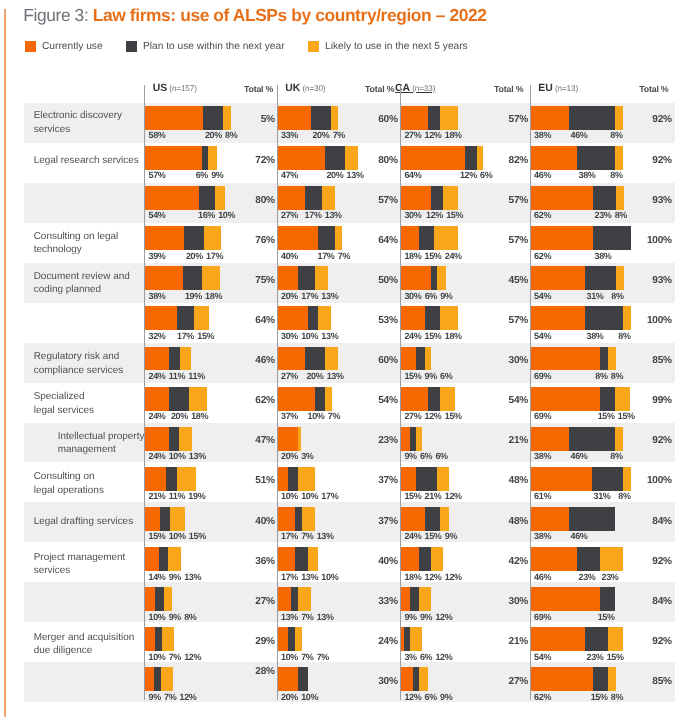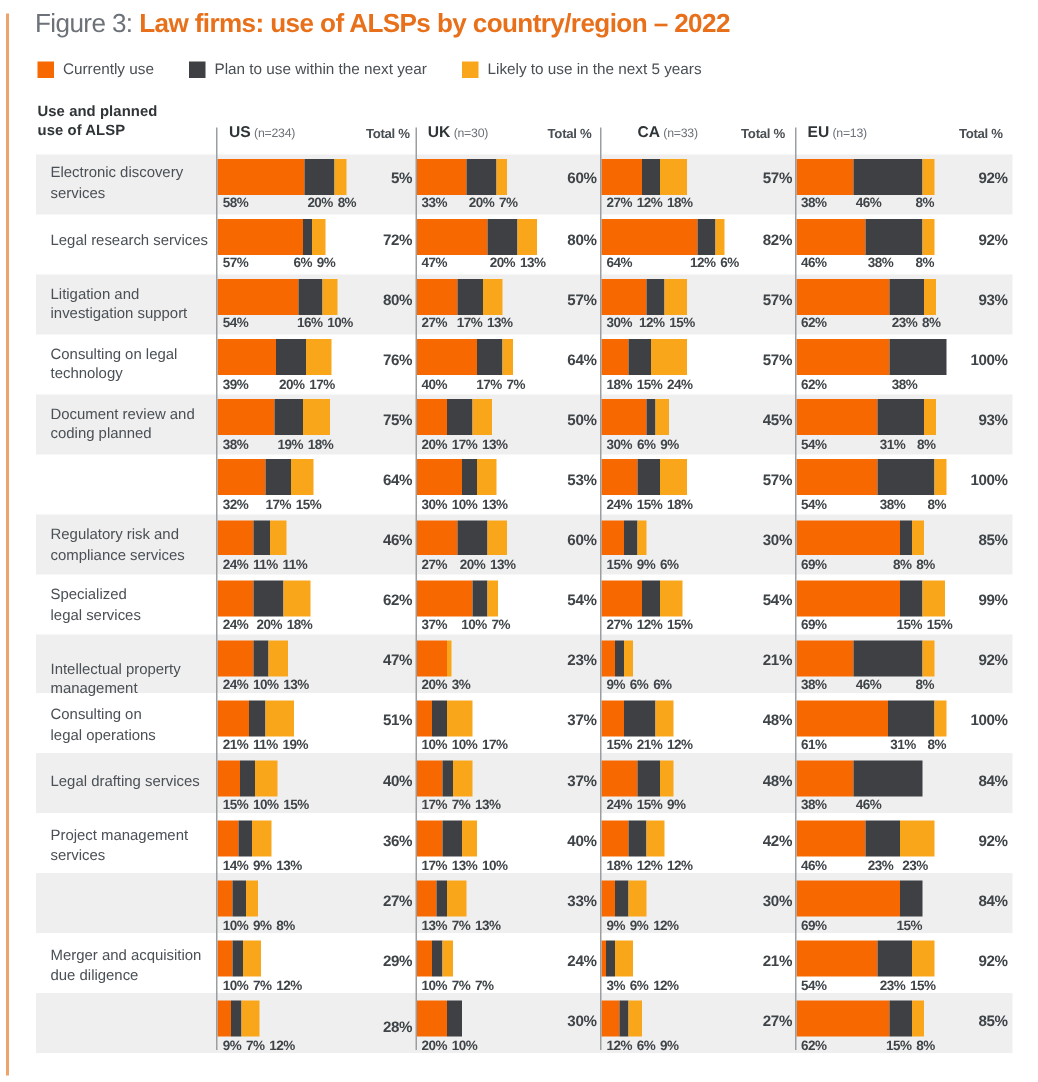--- a/index.html
+++ b/index.html
@@ -56,34 +56,30 @@
       <div class="lg" style="left: 101px;">
         <span class="sw" style="background: rgb(62, 64, 67);"></span>
         <span class="lb">Plan to use within the next year</span>
       </div>
       <div class="lg" style="left: 283px;">
         <span class="sw" style="background: rgb(250, 166, 26);"></span>
         <span class="lb">Likely to use in the next 5 years</span>
       </div>
     </div>
 
-  <div class="rowhdr">
-    <div>Use and planned</div>
-    <div>use of ALSP</div>
-  </div>
 
   <div id="colheads" style="position:absolute;left:0;top:0;width:692px;height:721px;z-index:5;">
       <div class="vdiv" style="left: 144.2px; height: 615.6px;"></div>
-      <div class="colhead" style="left: 152.7px;"><span>US</span><span class="n"> (n=234)</span></div>
+      <div class="colhead" style="left: 152.7px;"><span>US</span><span class="n"> (n=157)</span></div>
       <div class="tothead" style="left: 213.2px; width: 60px;">Total %</div>
       <div class="vdiv" style="left: 276.7px; height: 615.6px;"></div>
       <div class="colhead" style="left: 285.2px;"><span>UK</span><span class="n"> (n=30)</span></div>
       <div class="tothead" style="left: 334.3px; width: 60px;">Total %</div>
       <div class="vdiv" style="left: 400.1px; height: 615.6px;"></div>
-      <div class="colhead" style="left: 425px;"><span>CA</span><span class="n"> (n=33)</span></div>
+      <div class="colhead" style="left: 395px; text-decoration: underline;"><span>CA</span><span class="n"> (n=33)</span></div>
       <div class="tothead" style="left: 463.3px; width: 60px;">Total %</div>
       <div class="vdiv" style="left: 529.8px; height: 615.6px;"></div>
       <div class="colhead" style="left: 538.3px;"><span>EU</span><span class="n"> (n=13)</span></div>
       <div class="tothead" style="left: 608.5px; width: 60px;">Total %</div>
     </div>
   <div id="table" class="table">
       <div class="r g" style="top: 103.1px; height: 39.93px;">
         <div class="lab" style="top: 6.3px;">
           <div>Electronic discovery</div>
           <div>services</div>
@@ -176,24 +172,20 @@
           <div class="sg" style="left: 83.916px; width: 7.992px; background: rgb(250, 166, 26);"></div>
         </div>
         <div class="vals" style="left: 506.7px; top: 27.29px; width: 121.908px;">
           <div class="vl" style="left: 3.4px;">46%</div>
           <div class="vl" style="left: 47.854px;">38%</div>
           <div class="vl" style="left: 79.5955px;">8%</div>
         </div>
         <div class="tot" style="left: 587.8px; width: 60px; top: 11.49px;">92%</div>
       </div>
       <div class="r g" style="top: 182.96px; height: 39.93px;">
-        <div class="lab" style="top: 6.68px;">
-          <div>Litigation and</div>
-          <div>investigation support</div>
-        </div>
         <div class="bars" style="top: 3.08px; left: 121.1px; width: 79.92px;">
           <div class="sg" style="left: 0px; width: 53.946px; background: rgb(247, 104, 0);"></div>
           <div class="sg" style="left: 53.946px; width: 15.984px; background: rgb(62, 64, 67);"></div>
           <div class="sg" style="left: 69.93px; width: 9.99px; background: rgb(250, 166, 26);"></div>
         </div>
         <div class="vals" style="left: 121.1px; top: 27.48px; width: 109.92px;">
           <div class="vl" style="left: 3.4px;">54%</div>
           <div class="vl" style="left: 52.9612px;">16%</div>
           <div class="vl" style="left: 73.13px;">10%</div>
         </div>
@@ -470,21 +462,21 @@
           <div class="sg" style="left: 83.916px; width: 14.985px; background: rgb(250, 166, 26);"></div>
         </div>
         <div class="vals" style="left: 506.7px; top: 28.43px; width: 128.901px;">
           <div class="vl" style="left: 3.4px;">69%</div>
           <div class="vl" style="left: 66.9472px;">15%</div>
           <div class="vl" style="left: 87.116px;">15%</div>
         </div>
         <div class="tot" style="left: 587.8px; width: 60px; top: 12.63px;">99%</div>
       </div>
       <div class="r g" style="top: 422.54px; height: 39.93px;">
-        <div class="lab" style="top: 17px;">
+        <div class="lab" style="top: 7px; margin-left: 24px;">
           <div>Intellectual property</div>
           <div>management</div>
         </div>
         <div class="bars" style="top: 4.22px; left: 121.1px; width: 46.953px;">
           <div class="sg" style="left: 0px; width: 23.976px; background: rgb(247, 104, 0);"></div>
           <div class="sg" style="left: 23.976px; width: 9.99px; background: rgb(62, 64, 67);"></div>
           <div class="sg" style="left: 33.966px; width: 12.987px; background: rgb(250, 166, 26);"></div>
         </div>
         <div class="vals" style="left: 121.1px; top: 28.62px; width: 76.953px;">
           <div class="vl" style="left: 3.4px;">24%</div>
@@ -769,21 +761,21 @@
         <div class="bars" style="top: 5.36px; left: 121.1px; width: 27.972px;">
           <div class="sg" style="left: 0px; width: 8.991px; background: rgb(247, 104, 0);"></div>
           <div class="sg" style="left: 8.991px; width: 6.993px; background: rgb(62, 64, 67);"></div>
           <div class="sg" style="left: 15.984px; width: 11.988px; background: rgb(250, 166, 26);"></div>
         </div>
         <div class="vals" style="left: 121.1px; top: 29.76px; width: 57.972px;">
           <div class="vl" style="left: 3.4px;">9%</div>
           <div class="vl" style="left: 18.9125px;">7%</div>
           <div class="vl" style="left: 34.425px;">12%</div>
         </div>
-        <div class="tot" style="left: 190.8px; width: 60px; top: 18px;">28%</div>
+        <div class="tot" style="left: 190.8px; width: 60px; top: 4px;">28%</div>
         <div class="bars" style="top: 5.36px; left: 253.6px; width: 29.97px;">
           <div class="sg" style="left: 0px; width: 19.98px; background: rgb(247, 104, 0);"></div>
           <div class="sg" style="left: 19.98px; width: 9.99px; background: rgb(62, 64, 67);"></div>
         </div>
         <div class="vals" style="left: 253.6px; top: 29.76px; width: 59.97px;">
           <div class="vl" style="left: 3.4px;">20%</div>
           <div class="vl" style="left: 23.5687px;">10%</div>
         </div>
         <div class="tot" style="left: 313.7px; width: 60px; top: 13.96px;">30%</div>
         <div class="bars" style="top: 5.36px; left: 377px; width: 26.973px;">

